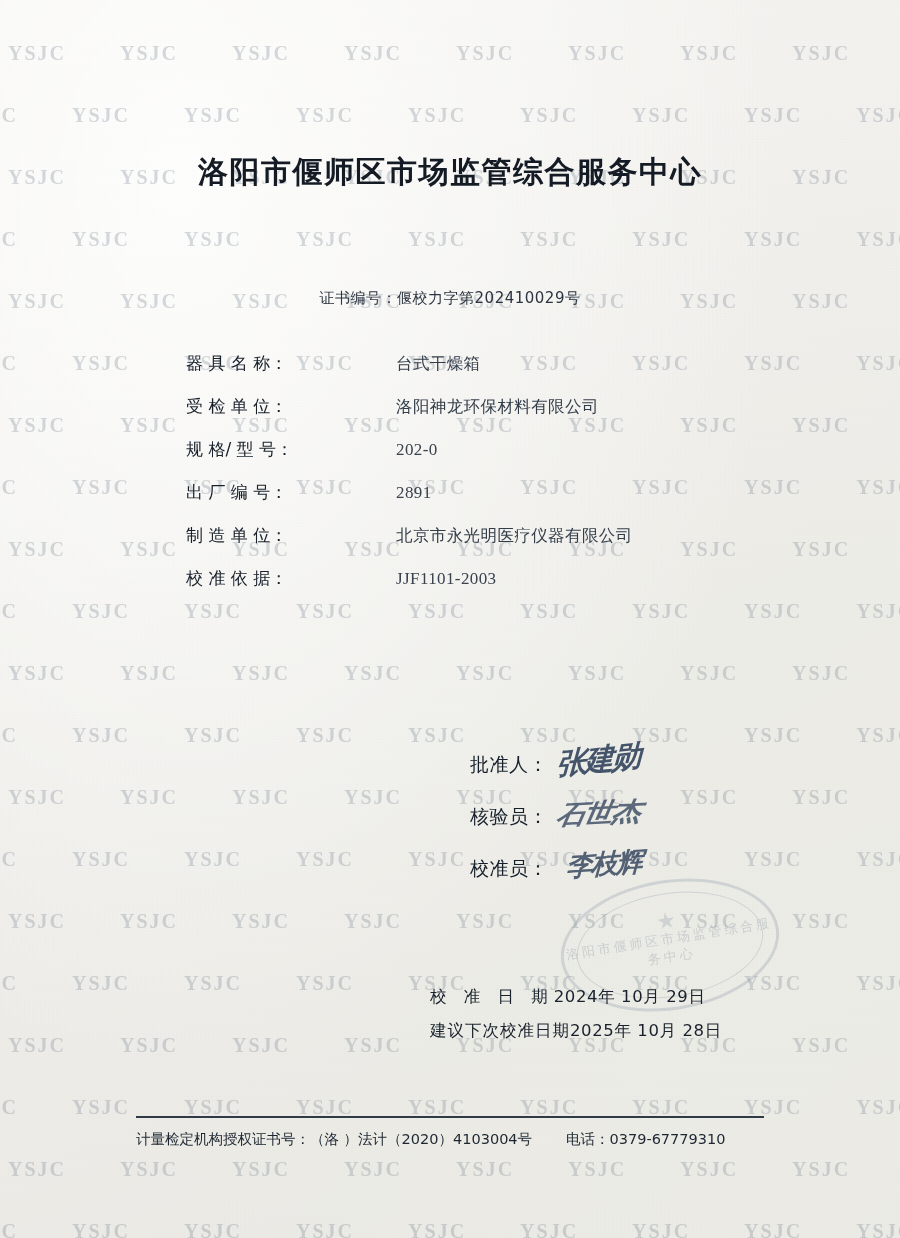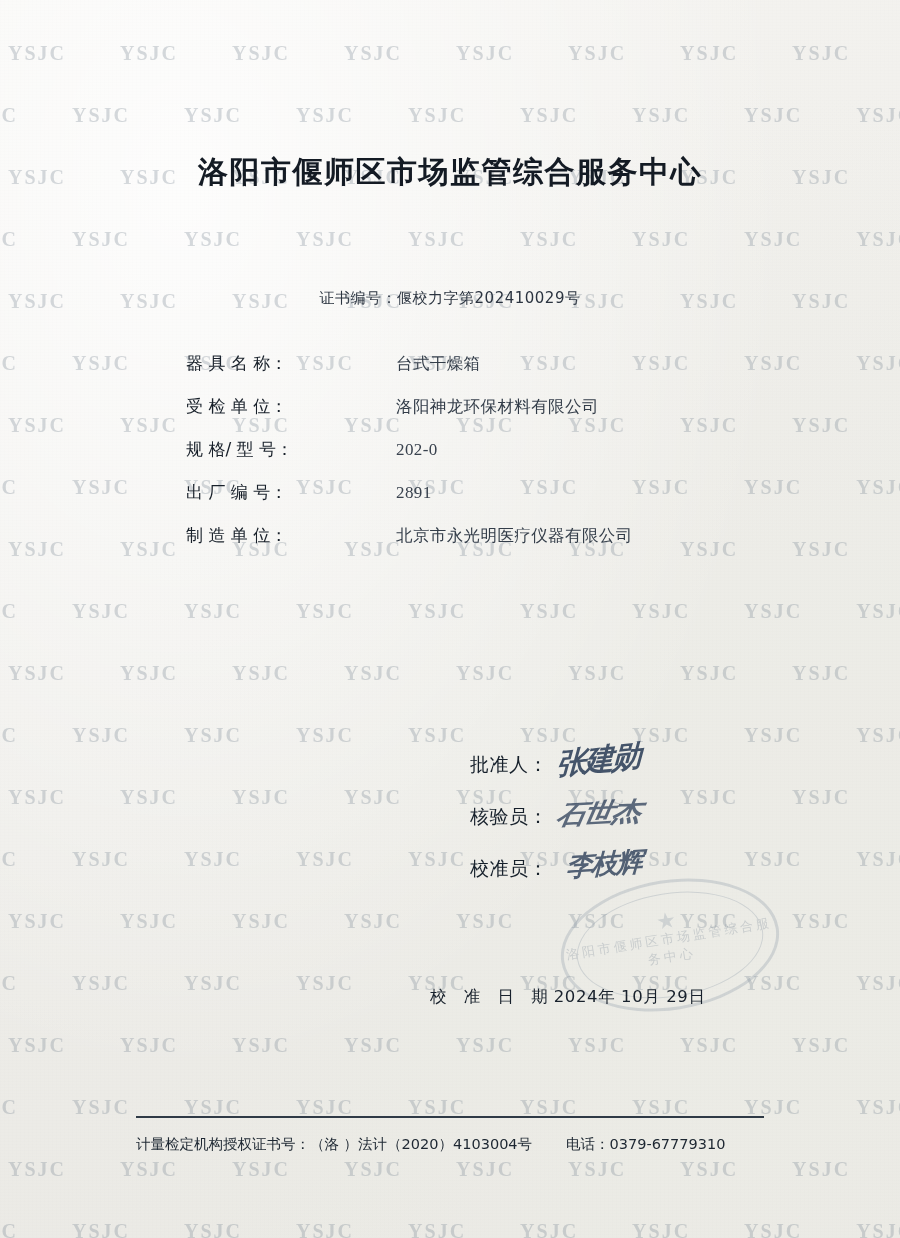--- a/index.html
+++ b/index.html
@@ -266,21 +266,21 @@
     left: 136px;
     top: 1124px;
     width: 628px;
     font-family: "DejaVu Sans", sans-serif;
     font-size: 14.5px;
     color: #1d2732;
   }
   .footer-row {
     display: flex;
     height: 30px;
-    align-items: flex-end;
+    align-items: center;
   }
   .f-left { width: 430px; }
   .f-right { width: 198px; }
   .f-indent { padding-left: 66px; }
 </style>
 </head>
 <body>
 
 <div class="page"></div>
 <div class="grain"></div>
@@ -527,20 +527,24 @@
         <div class="field-value">202-0</div>
       </div>
       <div class="field-row">
         <div class="field-label">出  厂  编  号：</div>
         <div class="field-value">2891</div>
       </div>
       <div class="field-row">
         <div class="field-label">制  造  单  位：</div>
         <div class="field-value cn">北京市永光明医疗仪器有限公司</div>
       </div>
+      <div class="field-row">
+        <div class="field-label">校  准  依  据：</div>
+        <div class="field-value">JJF1101-2003</div>
+      </div>
     </div>
 
   <div class="signatures" id="signatures">
       <div class="sig-row">
         <span class="sig-label">批准人：</span>
         <span class="sig-ink s1">张建勋</span>
       </div>
       <div class="sig-row">
         <span class="sig-label">核验员：</span>
         <span class="sig-ink s2">石世杰</span>
@@ -556,20 +560,24 @@
     <div class="stamp-ell inner"></div>
     <div class="stamp-star">★</div>
     <div class="stamp-txt">洛阳市偃师区市场监管综合服务中心</div>
   </div>
 
   <div class="dates" id="dates">
       <div class="date-row">
         <span class="date-lab spaced">校  准  日  期</span>
         <span class="date-val">2024年 10月 29日</span>
       </div>
+      <div class="date-row">
+        <span class="date-lab">建议下次校准日期</span>
+        <span class="date-val">2025年 10月 28日</span>
+      </div>
     </div>
 
   <div class="footer-rule"></div>
   <div class="footer">
     <div class="footer-row">
       <div class="f-left">计量检定机构授权证书号：（洛 ）法计（2020）4103004号</div>
       <div class="f-right">电话：0379-67779310</div>
     </div>
   </div>
 

